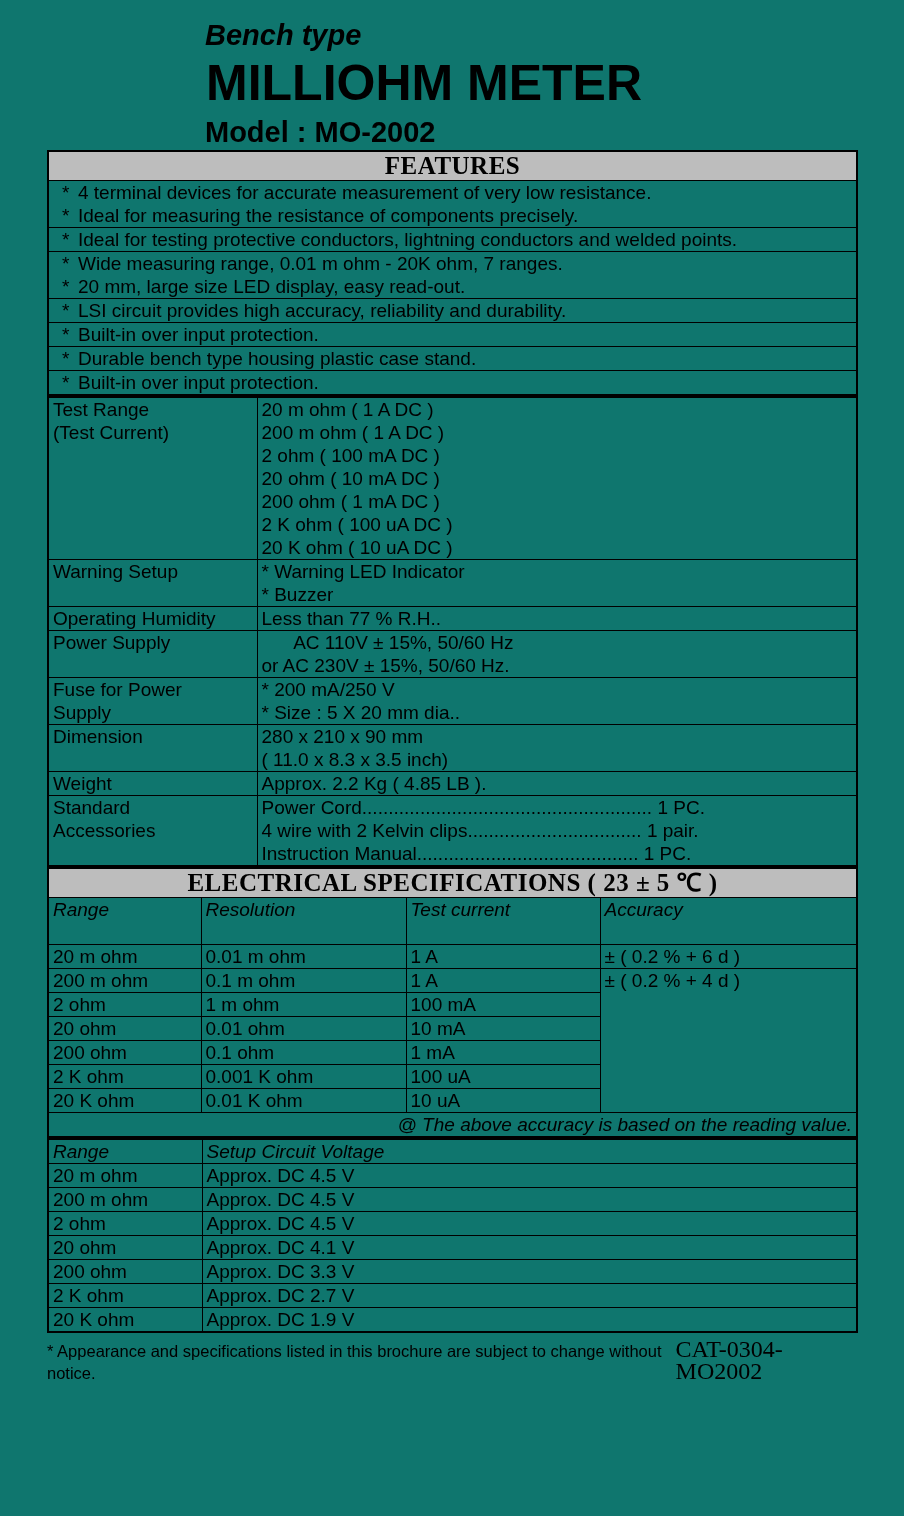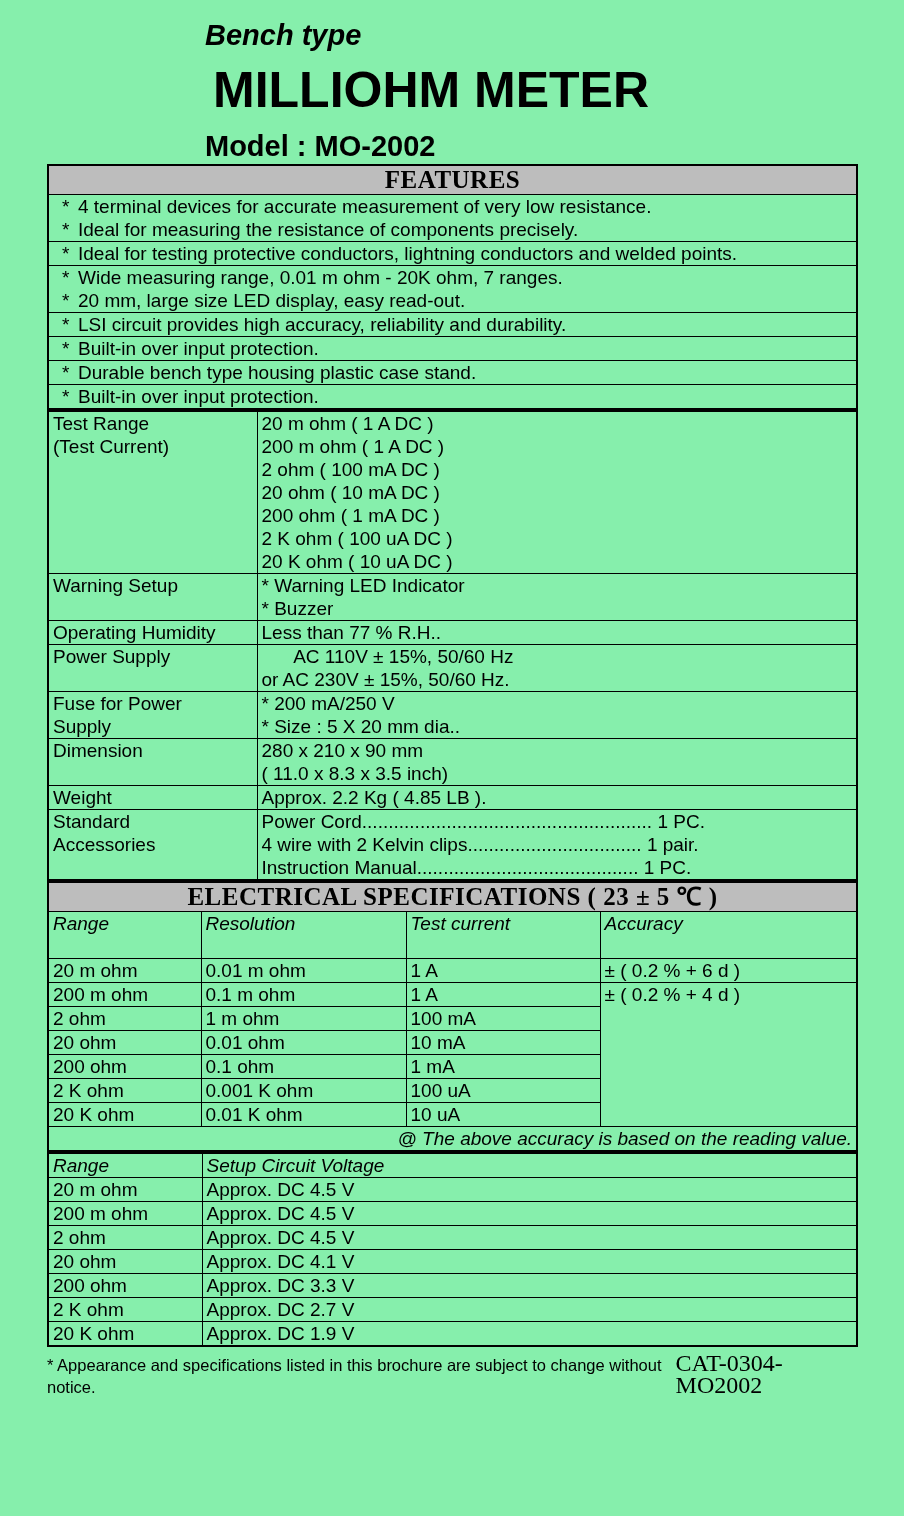--- a/index.html
+++ b/index.html
@@ -1,23 +1,23 @@
 <!DOCTYPE html>
 <html><head>
 <meta charset="utf-8">
 <style>
   html, body { margin:0; padding:0; background:#e8e8e8; }
   .page {
-    width:904px; height:1516px; background:#86efac; position:relative;
+    width:904px; height:1516px; background:#0f766e; position:relative;
     font-family:"Liberation Sans", sans-serif; color:#000; overflow:hidden;
   }
   
   .title-block { padding:18px 0 0 205px; }
   .bench-type { font-size:29px; font-weight:bold; font-style:italic; line-height:34px; }
-  .product-title { font-size:50px; font-weight:bold; line-height:60px; margin:8px; letter-spacing:0px; }
+  .product-title { font-size:50px; font-weight:bold; line-height:60px; margin:1px; letter-spacing:0px; }
   .product-model { font-size:29px; font-weight:bold; line-height:36px; }
 
   
   table.box {
     border-collapse:collapse; table-layout:fixed;
     width:811px; margin:0 16px 0 47px; border:2px solid #000;
   }
   table.box th.sect-title {
     background:#bdbdbd; border:1px solid #000;
     font-family:"Liberation Serif", serif; font-size:25px; font-weight:bold;

